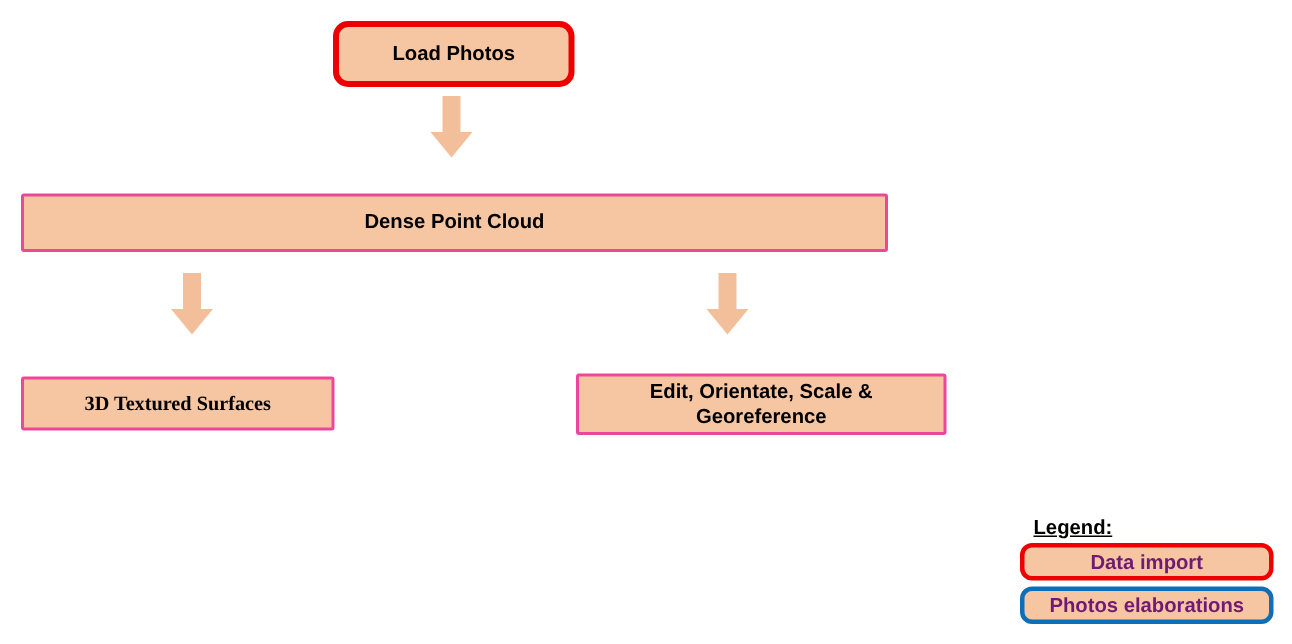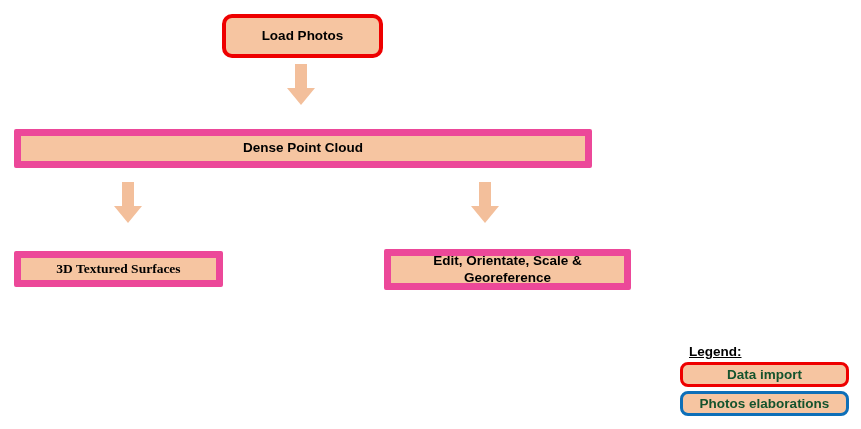--- a/index.html
+++ b/index.html
@@ -22,21 +22,21 @@
     display: flex;
     align-items: center;
     justify-content: center;
     text-align: center;
     font-weight: bold;
     font-size: 13.5px;
     color: #000000;
     line-height: 1.25;
   }
   .border-red  { border: 4px solid #EE0000; border-radius: 10px; }
-  .border-blue { border: 7px solid #ec4899; border-radius: 2px; }
+  .border-blue { border: 2px solid #ec4899; border-radius: 2px; }
 
   #node-load-photos        { left: 222px; top: 14px;  width: 161px; height: 44px; }
   #node-dense-point-cloud  { left: 14px;  top: 129px; width: 578px; height: 39px; }
   #node-textured-surfaces  { left: 14px;  top: 251px; width: 209px; height: 36px; font-family: Liberation Serif, serif; }
   #node-edit-orientate     { left: 384px; top: 249px; width: 247px; height: 41px; padding: 0 6px; }
 
   .arrow {
     position: absolute;
     width: 28px;
     display: flex;
@@ -77,21 +77,21 @@
     box-sizing: border-box;
     left: 0;
     width: 169px;
     height: 25px;
     background: #F6C5A1;
     display: flex;
     align-items: center;
     justify-content: center;
     font-weight: bold;
     font-size: 13.5px;
-    color: #14532d;
+    color: #701a75;
     border-radius: 8px;
   }
   #legend-item-data-import       { top: 30px; border: 3px solid #EE0000; }
   #legend-item-fusion            { top: 59px; border: 3px solid #0E6FB8; }
 </style>
 </head>
 <body>
 
 <div id="canvas">
 

